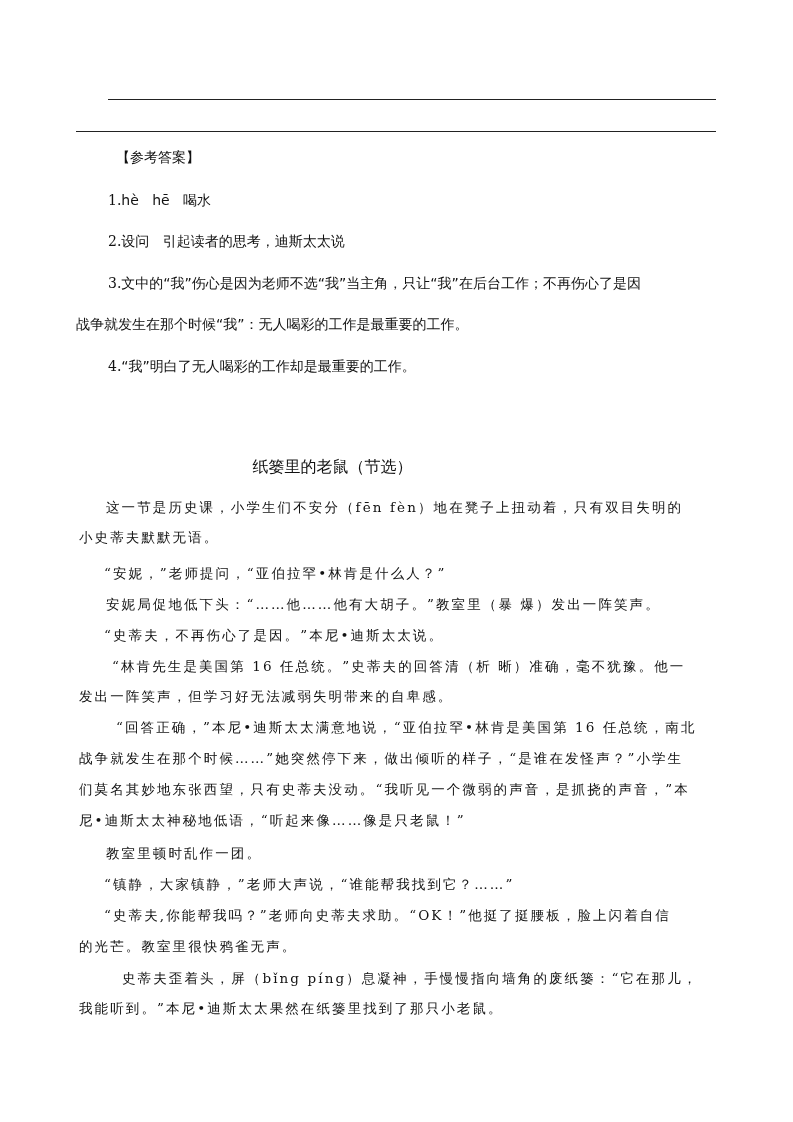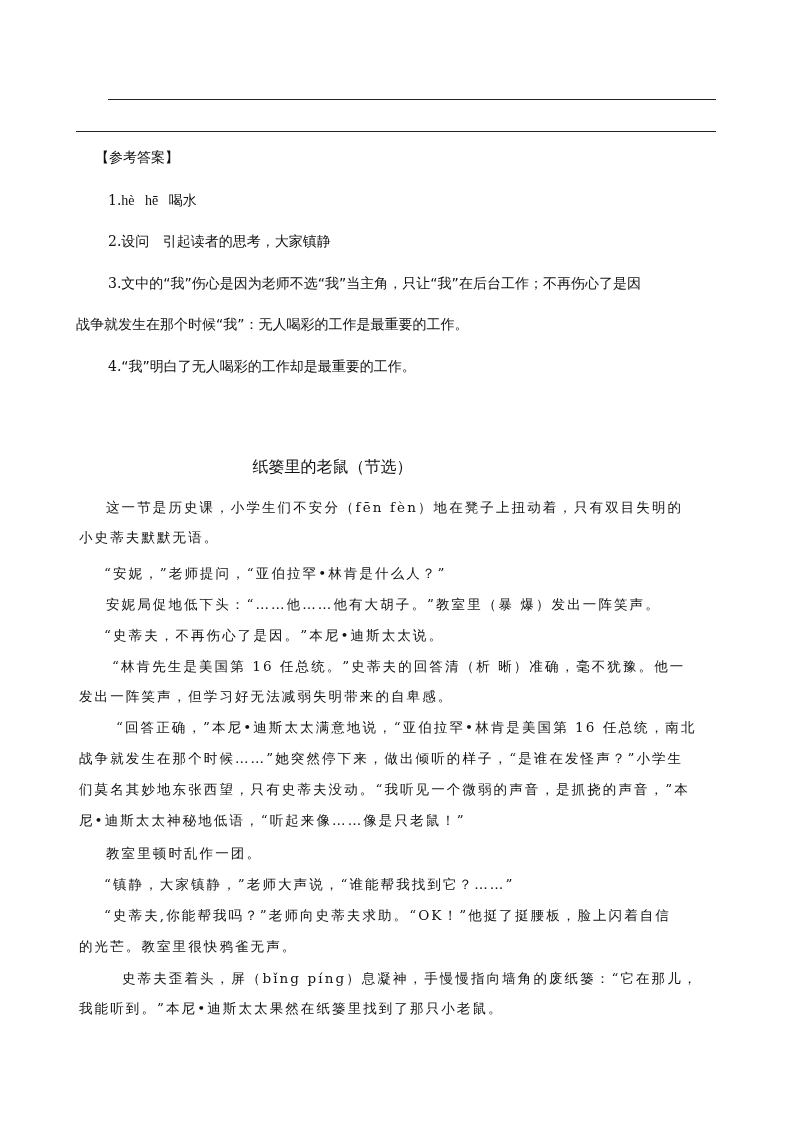--- a/index.html
+++ b/index.html
@@ -11,27 +11,27 @@
   .ans { font-size: 14px; }
   .title { position: absolute; left: 0; width: 665px; text-align: center; top: 457px; font-size: 16px; }
   .p { font-size: 13.5px; letter-spacing: 2.1px; }
 </style>
 </head>
 <body>
 
 <div class="rule" style="left:108px; top:99px; width:608px;"></div>
 <div class="rule" style="left:76px; top:131px; width:640px;"></div>
 
-<div class="line sans ans" style="left:95px; top:149px;">【参考答案】</div>
+<div class="line sans ans" style="left:116px; top:149px;">【参考答案】</div>
 
 <div class="line sans ans" style="left:108px; top:192px;">
-  <span class="serif">1.</span><span style="white-space:pre;font-family:Liberation Serif, serif;">hè   hē   喝水</span>
+  <span class="serif">1.</span><span style="white-space:pre;">hè   hē   喝水</span>
 </div>
 <div class="line sans ans" style="left:108px; top:233px;">
-  <span class="serif">2.</span><span style="white-space:pre;">设问   引起读者的思考，大家镇静</span>
+  <span class="serif">2.</span><span style="white-space:pre;">设问   引起读者的思考，迪斯太太说</span>
 </div>
 <div class="line sans ans" style="left:108px; top:275px;">
   <span class="serif">3.</span><span>文中的“我”伤心是因为老师不选“我”当主角，只让“我”在后台工作；不再伤心了是因</span>
 </div>
 <div class="line sans ans" style="left:76px; top:316px;">战争就发生在那个时候“我”：无人喝彩的工作是最重要的工作。</div>
 <div class="line sans ans" style="left:108px; top:358px;">
   <span class="serif">4.</span><span>“我”明白了无人喝彩的工作却是最重要的工作。</span>
 </div>
 
 <div class="title sans">纸篓里的老鼠（节选）</div>

